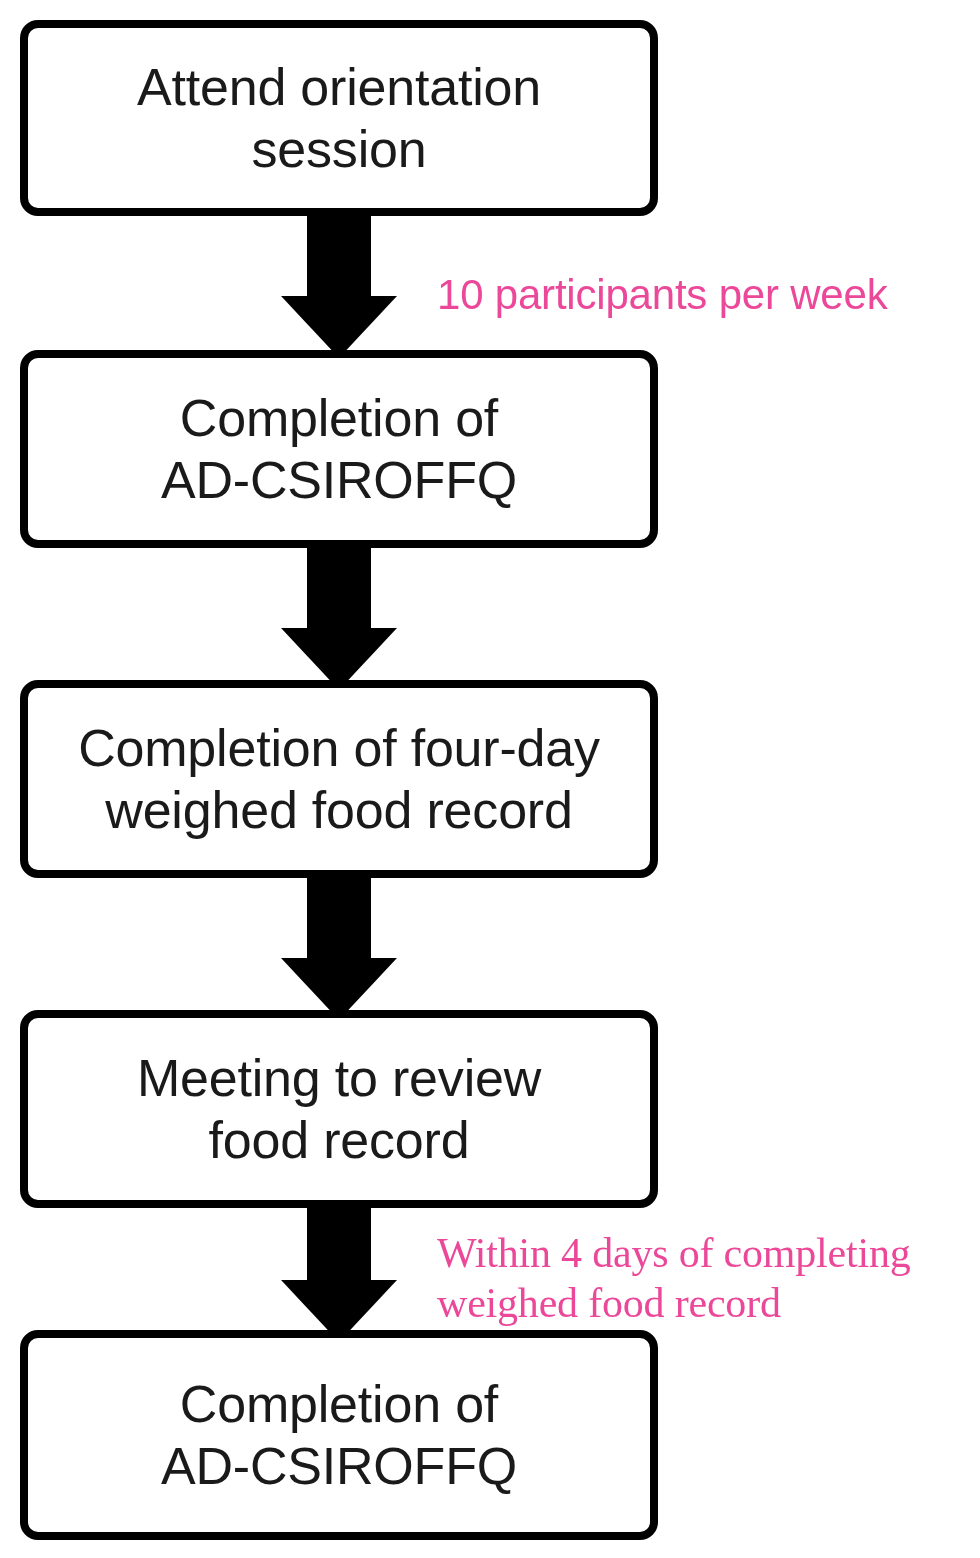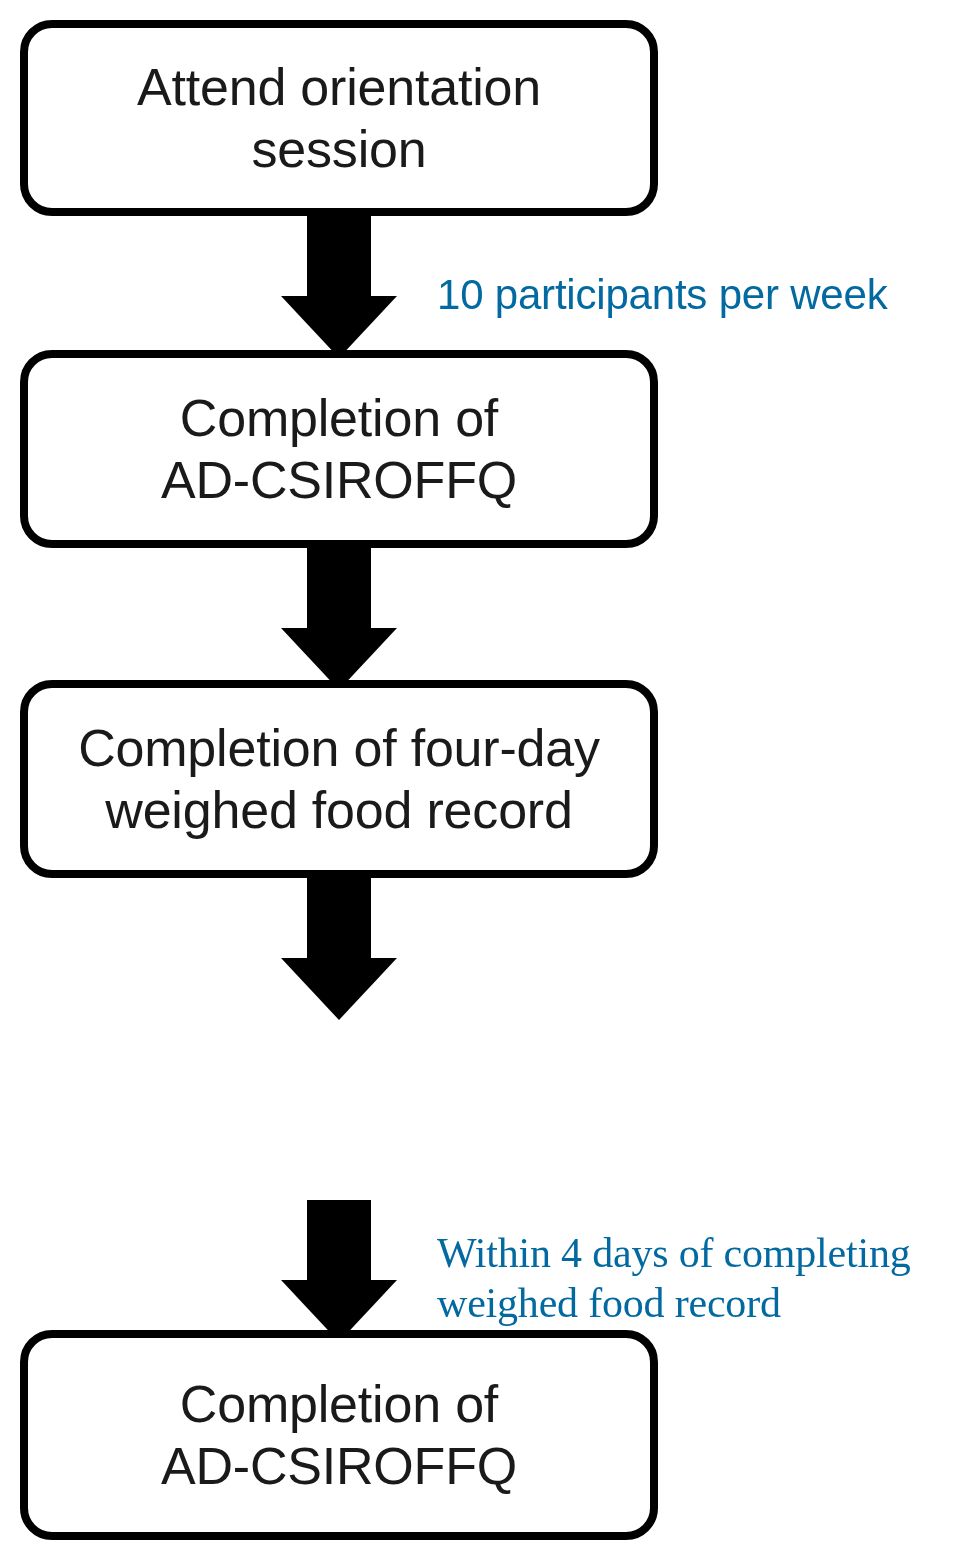--- a/index.html
+++ b/index.html
@@ -21,21 +21,21 @@
     background: #ffffff;
   }
 
   
   .node {
     position: absolute;
     left: 20px;
     width: 638px;
     box-sizing: border-box;
     border: 8px solid #000000;
-    border-radius: 32px;
+    border-radius: 18px;
     background: #ffffff;
     display: flex;
     align-items: center;
     justify-content: center;
     z-index: 3;
   }
   .node-label {
     font-size: 52px;
     line-height: 62px;
     text-align: center;
@@ -90,21 +90,21 @@
   .arrow-4 { top: 1200px; height: 142px; }
   .arrow-4 .shaft { height: 84px; }
   .arrow-4 .head  { top: 80px; }
 
   
   .edge-label {
     position: absolute;
     left: 437px;
     font-size: 42px;
     line-height: 50px;
-    color: #0369a1;
+    color: #ec4899;
     text-align: left;
     white-space: pre-line;
     letter-spacing: -0.2px;
     z-index: 2;
   }
   .edge-label-1 { top: 270px; }
   .edge-label-2 { top: 594px; }
   .edge-label-4 { top: 1228px; font-family: Liberation Serif, serif; }
 </style>
 </head>
@@ -136,20 +136,24 @@
   <div class="node node-3">
     <div class="node-label">Completion of four-day
 weighed food record</div>
   </div>
 
   <div class="arrow arrow-3">
     <div class="shaft"></div>
     <div class="head"></div>
   </div>
 
+  <div class="node node-4">
+    <div class="node-label">Meeting to review
+food record</div>
+  </div>
 
   <div class="arrow arrow-4">
     <div class="shaft"></div>
     <div class="head"></div>
   </div>
   <div class="edge-label edge-label-4">Within 4 days of completing
 weighed food record</div>
 
   <div class="node node-5">
     <div class="node-label">Completion of

